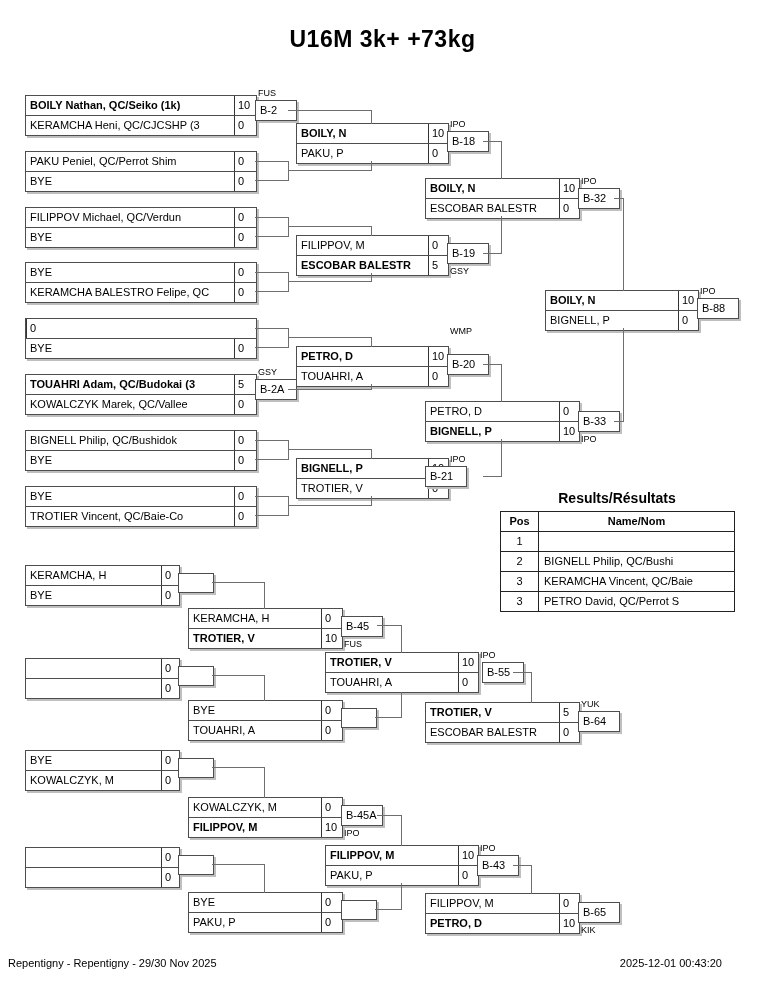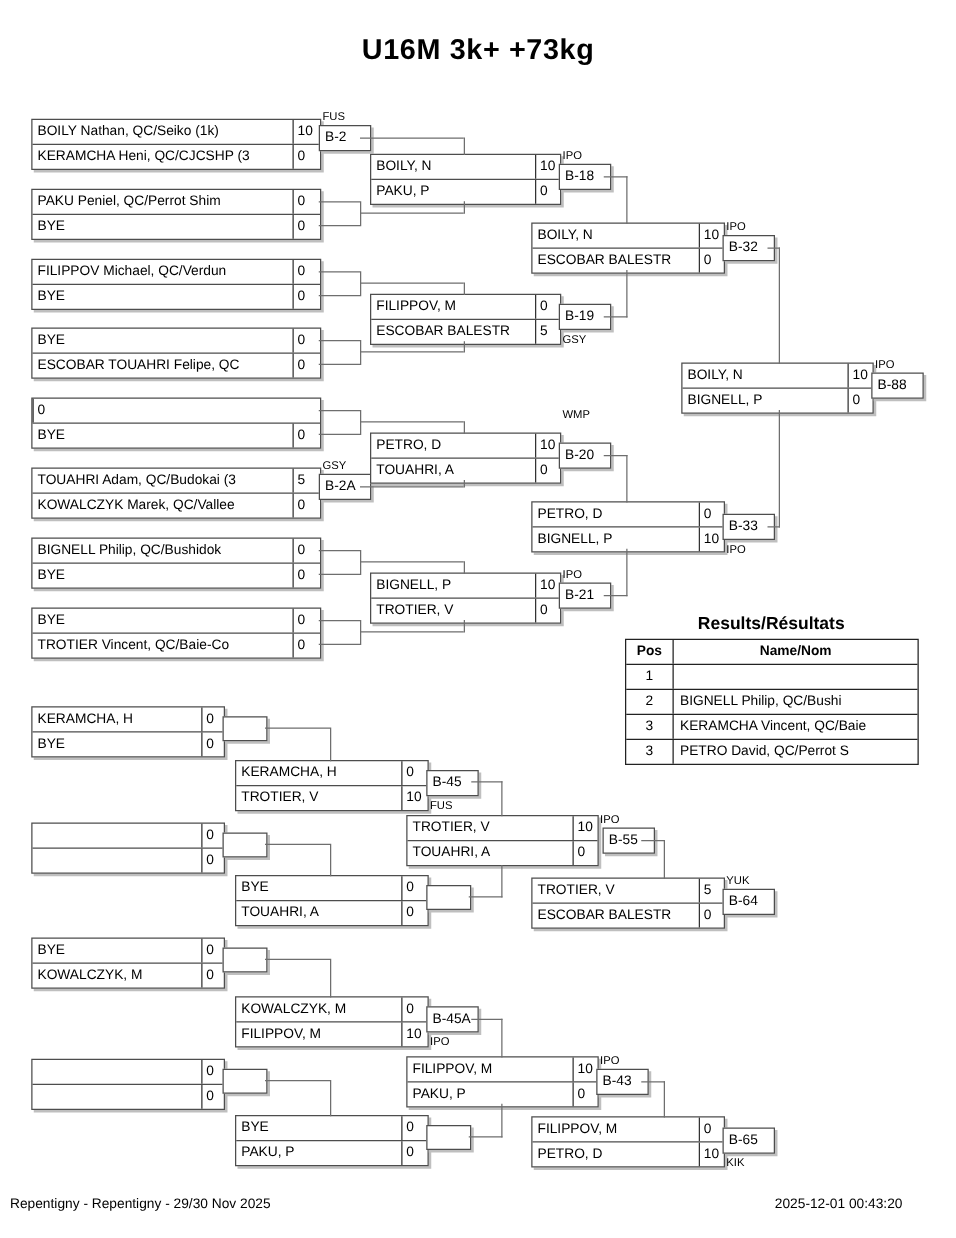--- a/index.html
+++ b/index.html
@@ -5,21 +5,21 @@
   html,body{margin:0;padding:0;background:#fff;}
   #page{position:relative;width:765px;height:990px;background:#fff;
         font-family:"Liberation Sans","DejaVu Sans",sans-serif;color:#000;overflow:hidden;}
   #page-title{position:absolute;top:26px;left:0;width:765px;text-align:center;
         font-size:23px;font-weight:bold;letter-spacing:.5px;}
   .match-box{position:absolute;background:#fff;border:1px solid #4d4d4d;
         box-shadow:2px 2px 0 #bfbfbf;box-sizing:content-box;}
   .player-row{display:flex;height:19px;line-height:19px;}
   .player-row.first{border-bottom:1px solid #4d4d4d;}
   .player-name{flex:1;font-size:11px;padding-left:4px;white-space:nowrap;overflow:hidden;}
-  .player-name.bold{font-weight:normal;}
+  .player-name.bold{font-weight:bold;}
   .score-cell{border-left:1px solid #333;font-size:11px;padding-left:3px;box-sizing:border-box;}
   .match-number-box{position:absolute;background:#fff;border:1px solid #4d4d4d;
         box-shadow:2px 2px 0 #bfbfbf;font-size:11px;line-height:19px;padding-left:4px;box-sizing:content-box;}
   .connector-box{position:absolute;background:#fff;border:1px solid #4d4d4d;
         box-shadow:2px 2px 0 #bfbfbf;box-sizing:content-box;}
   .score-type-tag{position:absolute;font-size:9px;line-height:9px;white-space:nowrap;}
   .connector-line{position:absolute;background:#6e6e6e;}
   
   #results-title{position:absolute;left:500px;top:490px;width:234px;text-align:center;
         font-size:14px;font-weight:bold;}
@@ -73,21 +73,21 @@
           <div class="player-name">BYE</div>
           <div class="score-cell" style="width: 22px;">0</div>
         </div>
       </div>
       <div class="match-box" style="left: 25px; top: 262px; width: 230px;">
         <div class="player-row first">
           <div class="player-name">BYE</div>
           <div class="score-cell" style="width: 22px;">0</div>
         </div>
         <div class="player-row">
-          <div class="player-name">ESCOBAR TOUAHRI Felipe, QC</div>
+          <div class="player-name">KERAMCHA BALESTRO Felipe, QC</div>
           <div class="score-cell" style="width: 22px;">0</div>
         </div>
       </div>
       <div class="match-box" style="left: 25px; top: 318px; width: 230px;">
         <div class="player-row first">
           <div class="score-cell" style="width: 22px;">0</div>
         </div>
         <div class="player-row">
           <div class="player-name">BYE</div>
           <div class="score-cell" style="width: 22px;">0</div>
@@ -164,21 +164,21 @@
       <div class="match-box" style="left: 296px; top: 458px; width: 151px;">
         <div class="player-row first">
           <div class="player-name bold">BIGNELL, P</div>
           <div class="score-cell" style="width: 20px;">10</div>
         </div>
         <div class="player-row">
           <div class="player-name">TROTIER, V</div>
           <div class="score-cell" style="width: 20px;">0</div>
         </div>
       </div>
-      <div class="match-number-box" style="left: 447px; top: 466px; width: 36px; height: 19px;">B-21</div>
+      <div class="match-number-box" style="left: 425px; top: 466px; width: 36px; height: 19px;">B-21</div>
       <div class="score-type-tag" style="left: 450px; top: 455px;">IPO</div>
       <div class="match-box" style="left: 425px; top: 178px; width: 153px;">
         <div class="player-row first">
           <div class="player-name bold">BOILY, N</div>
           <div class="score-cell" style="width: 20px;">10</div>
         </div>
         <div class="player-row">
           <div class="player-name">ESCOBAR BALESTR</div>
           <div class="score-cell" style="width: 20px;">0</div>
         </div>

